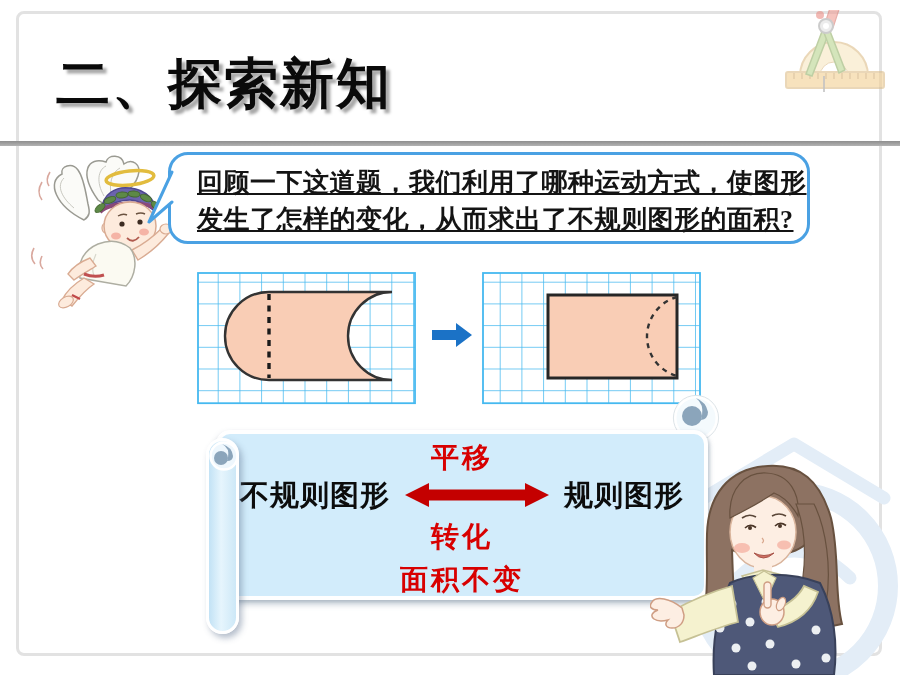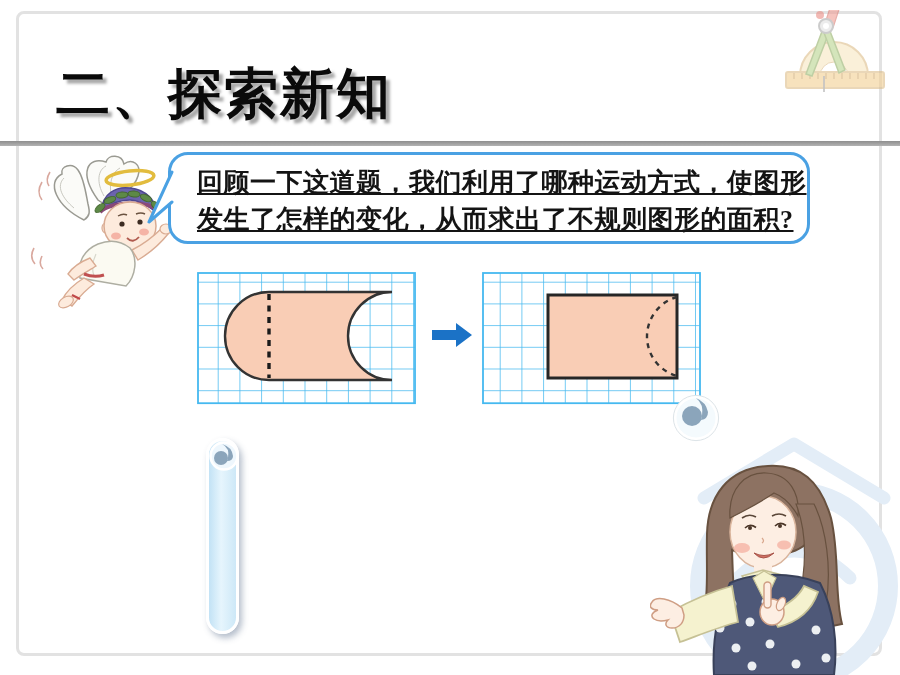--- a/index.html
+++ b/index.html
@@ -1,20 +1,20 @@
 <!DOCTYPE html>
 <html style="--grid-blue: #45b9f0; --shape-fill: #f9cdb5; --shape-stroke: #333333; --arrow-blue: #1b72c6; --red-text: #d80000; --red-arrow: #c40000; --banner-bg: #d2ecfb; --bubble-border: #4aa1e3; --curl-gray: #8ba5bb; --divider-gray: #8e8e8e; --border-gray: #e2e2e2; --watermark-blue: #e3edf7;"><head>
 <meta charset="utf-8">
 <style>
   html,body{margin:0;padding:0;background:#fff;}
   .stage{position:relative;width:900px;height:675px;background:#ffffff;overflow:hidden;
          font-family:"Liberation Serif","DejaVu Serif",serif;}
   .slide-border{position:absolute;left:16px;top:11px;width:860px;height:639px;
     border:3px solid var(--border-gray,#e2e2e2);border-radius:8px;}
-  .title{position:absolute;left:56px;top:58px;margin:0;font-size:54px;font-weight:bold;
+  .title{position:absolute;left:56px;top:48px;margin:0;font-size:54px;font-weight:bold;
     color:#0a0a0a;letter-spacing:2px;text-shadow:4px 4px 3px rgba(0,0,0,0.35);}
   .divider{position:absolute;left:0;top:141px;width:900px;height:5px;
     background:linear-gradient(var(--divider-gray,#8e8e8e),#b3b3b3);}
   .tools{position:absolute;left:772px;top:10px;opacity:.6;}
   .angel{position:absolute;left:26px;top:154px;z-index:2;}
   .bubble{position:absolute;left:168px;top:152px;width:642px;height:92px;box-sizing:border-box;
     background:#fff;border:3px solid var(--bubble-border,#4aa1e3);border-radius:20px;
     padding:9px 0 0 26px;z-index:2;}
   .bubble p{margin:0;font-size:26px;font-weight:bold;color:#141414;line-height:37px;letter-spacing:.5px;text-decoration:underline;}
   .tail{position:absolute;left:146px;top:170px;z-index:3;}
@@ -146,20 +146,38 @@
     <path d="M76,196 Q108,164 140,196" fill="none" stroke="var(--watermark-blue,#e3edf7)" stroke-width="12" stroke-linecap="round"></path>
   </svg>
 
   <svg class="curl-right" width="52" height="50" viewBox="0 0 52 50">
     <circle cx="26" cy="24" r="21" fill="#f4fafd" stroke="#ffffff" stroke-width="3"></circle>
     <circle cx="26" cy="24" r="22.6" fill="none" stroke="#dde4e8" stroke-width="1"></circle>
     <circle cx="22" cy="22" r="10" fill="var(--curl-gray,#8ba5bb)"></circle>
     <path d="M32,22 Q34,10 26,4 Q36,8 38,18 Q38,25 31,26 Z" fill="var(--curl-gray,#8ba5bb)"></path>
   </svg>
 
+  <div class="banner">
+    <div class="row1">
+      <span class="red">平移</span>
+    </div>
+    <div class="row2">
+      <span class="black">不规则图形</span>
+      <svg width="150" height="30" viewBox="0 0 150 30">
+        <polygon points="3,15 27,3 27,9.5 123,9.5 123,3 147,15 123,27 123,20.5 27,20.5 27,27" fill="var(--red-arrow,#c40000)"></polygon>
+      </svg>
+      <span class="black">规则图形</span>
+    </div>
+    <div class="row3">
+      <span class="red">转化</span>
+    </div>
+    <div class="row4">
+      <span class="red">面积不变</span>
+    </div>
+  </div>
 
   <div class="roll"></div>
   <svg class="curl-left" width="32" height="32" viewBox="0 0 32 32">
     <circle cx="16" cy="16" r="13.5" fill="#eef7fd" stroke="#ffffff" stroke-width="2.5"></circle>
     <circle cx="13" cy="18" r="7" fill="var(--curl-gray,#8ba5bb)"></circle>
     <path d="M20,18 Q22,8 14,4 Q24,7 25,16 Q25,21 19,21 Z" fill="var(--curl-gray,#8ba5bb)"></path>
   </svg>
 
   <svg class="girl" width="235" height="223" viewBox="0 0 235 223">
     <path d="M118,14 C78,16 58,44 57,82 C56,116 60,148 50,172 L88,178 C83,150 83,122 82,98 C100,108 140,106 156,92 C162,122 162,152 154,180 L192,172 C184,142 190,104 181,66 C170,28 150,12 118,14 Z" fill="#8d7262" stroke="#68513f" stroke-width="2"></path>

